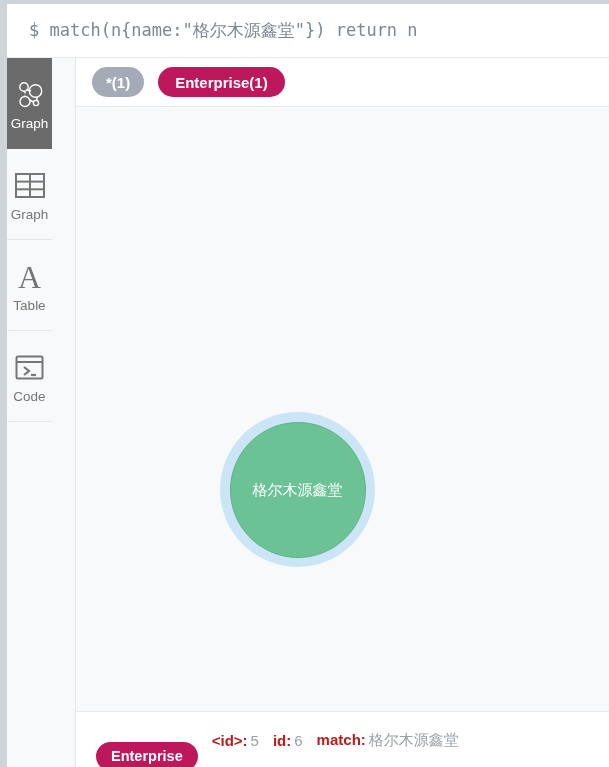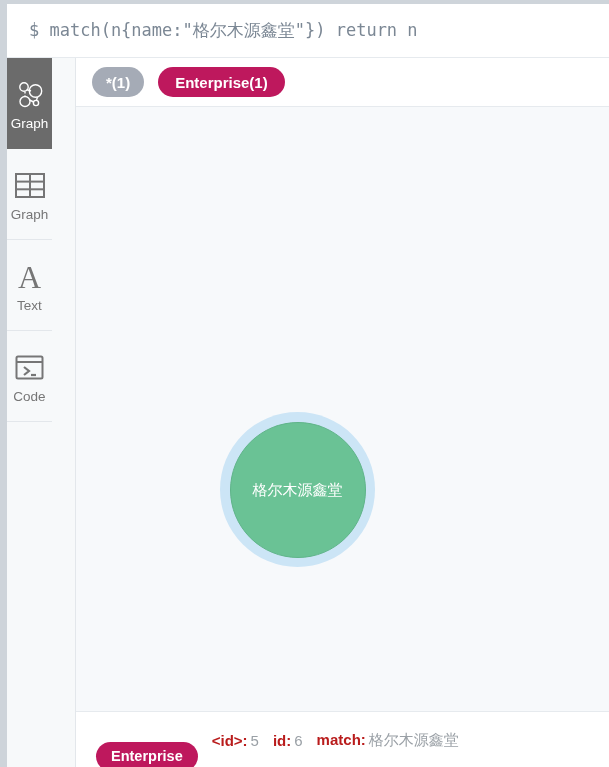--- a/index.html
+++ b/index.html
@@ -224,21 +224,21 @@
           <line x1="1" y1="8.6" x2="29" y2="8.6"></line>
           <line x1="1" y1="16.3" x2="29" y2="16.3"></line>
           <line x1="15" y1="1" x2="15" y2="24"></line>
         </svg>
       </span>
       <span class="side-label">Graph</span>
     </div>
 
     <div class="side-item">
       <span class="side-icon" style="font-family:'Liberation Serif',serif;font-size:32px;color:#767676;line-height:1;">A</span>
-      <span class="side-label">Text</span>
+      <span class="side-label">Table</span>
     </div>
 
     <div class="side-item">
       <span class="side-icon">
         <svg width="29" height="25" viewBox="0 0 29 25" fill="none" stroke="#767676" stroke-width="2">
           <rect x="1.5" y="1.5" width="26" height="22" rx="1.5"></rect>
           <line x1="1.5" y1="7" x2="27.5" y2="7"></line>
           <polyline points="9,12 14,16 9,20" stroke-width="2.2"></polyline>
           <line x1="16" y1="20" x2="21" y2="20" stroke-width="2.2"></line>
         </svg>

